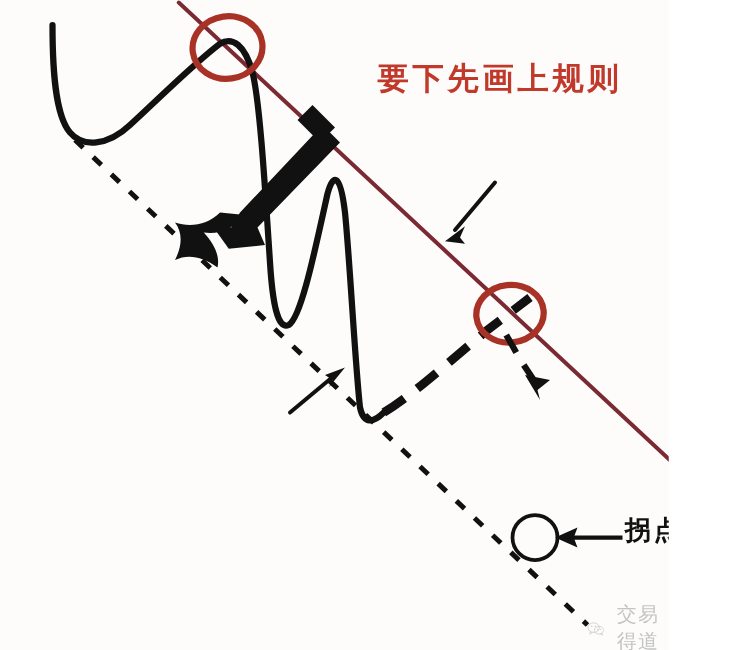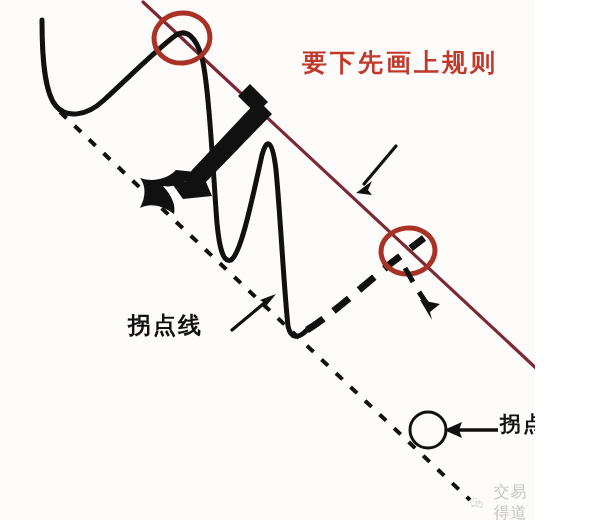--- a/index.html
+++ b/index.html
@@ -145,21 +145,20 @@
     <g>
       <line x1="498" y1="430" x2="455" y2="430" stroke="#111111" stroke-width="3.4" stroke-linecap="butt"></line>
       <path d="M 444 430 L 462 422 L 459 430 L 462 438 Z" fill="#111111"></path>
     </g>
 
   </svg>
 
   <div class="label" id="title-text">要下先画上规则</div>
 
 
-  <div class="label" id="turn-line-label">拐点线</div>
 
   <div class="label" id="turn-point-label">拐点</div>
 
   <div id="watermark">
     <svg id="wechat-icon" width="22" height="18" viewBox="0 0 22 18">
       <ellipse cx="8" cy="7.5" rx="7.5" ry="6.3" fill="none" stroke="#cccccc" stroke-width="1.1"></ellipse>
       <path d="M 4 12.5 L 3 16 L 6.4 13.6" fill="none" stroke="#cccccc" stroke-width="1.1" stroke-linejoin="round"></path>
       <circle cx="5.6" cy="5.8" r="1.05" fill="#cccccc"></circle>
       <circle cx="10.2" cy="5.8" r="1.05" fill="#cccccc"></circle>
       <ellipse cx="15" cy="11" rx="6" ry="5" fill="none" stroke="#cccccc" stroke-width="1.1"></ellipse>

